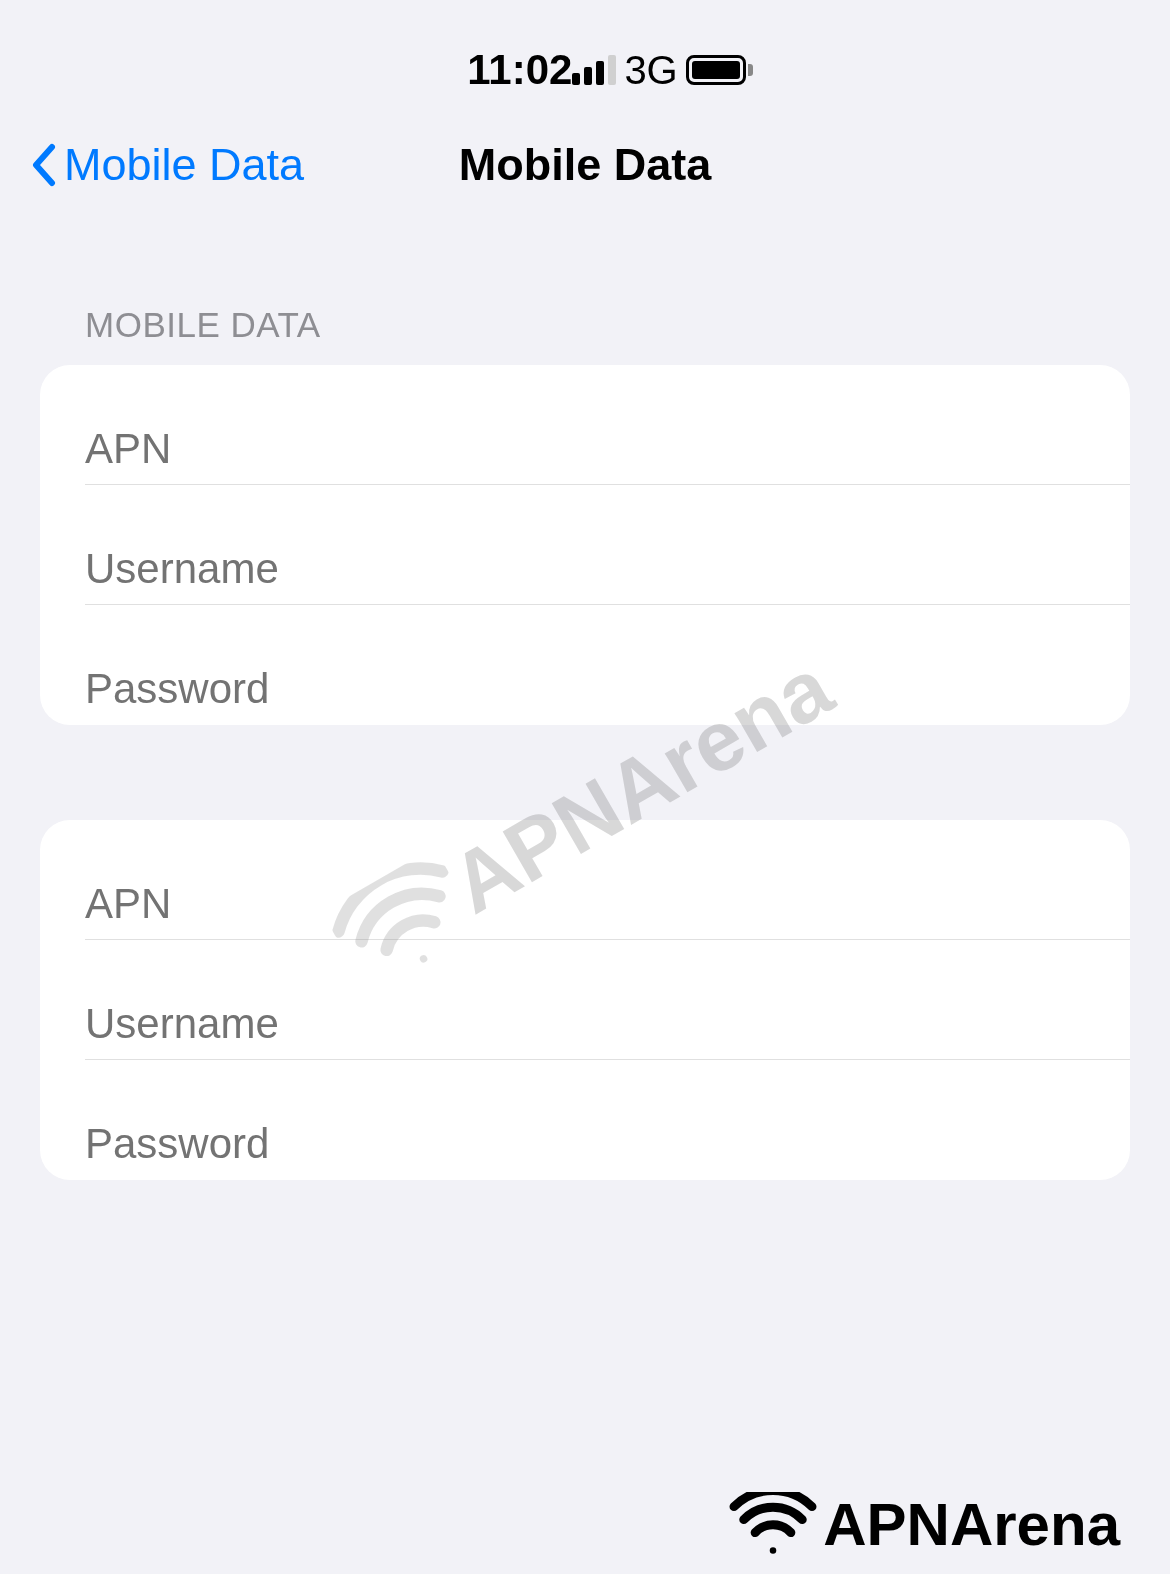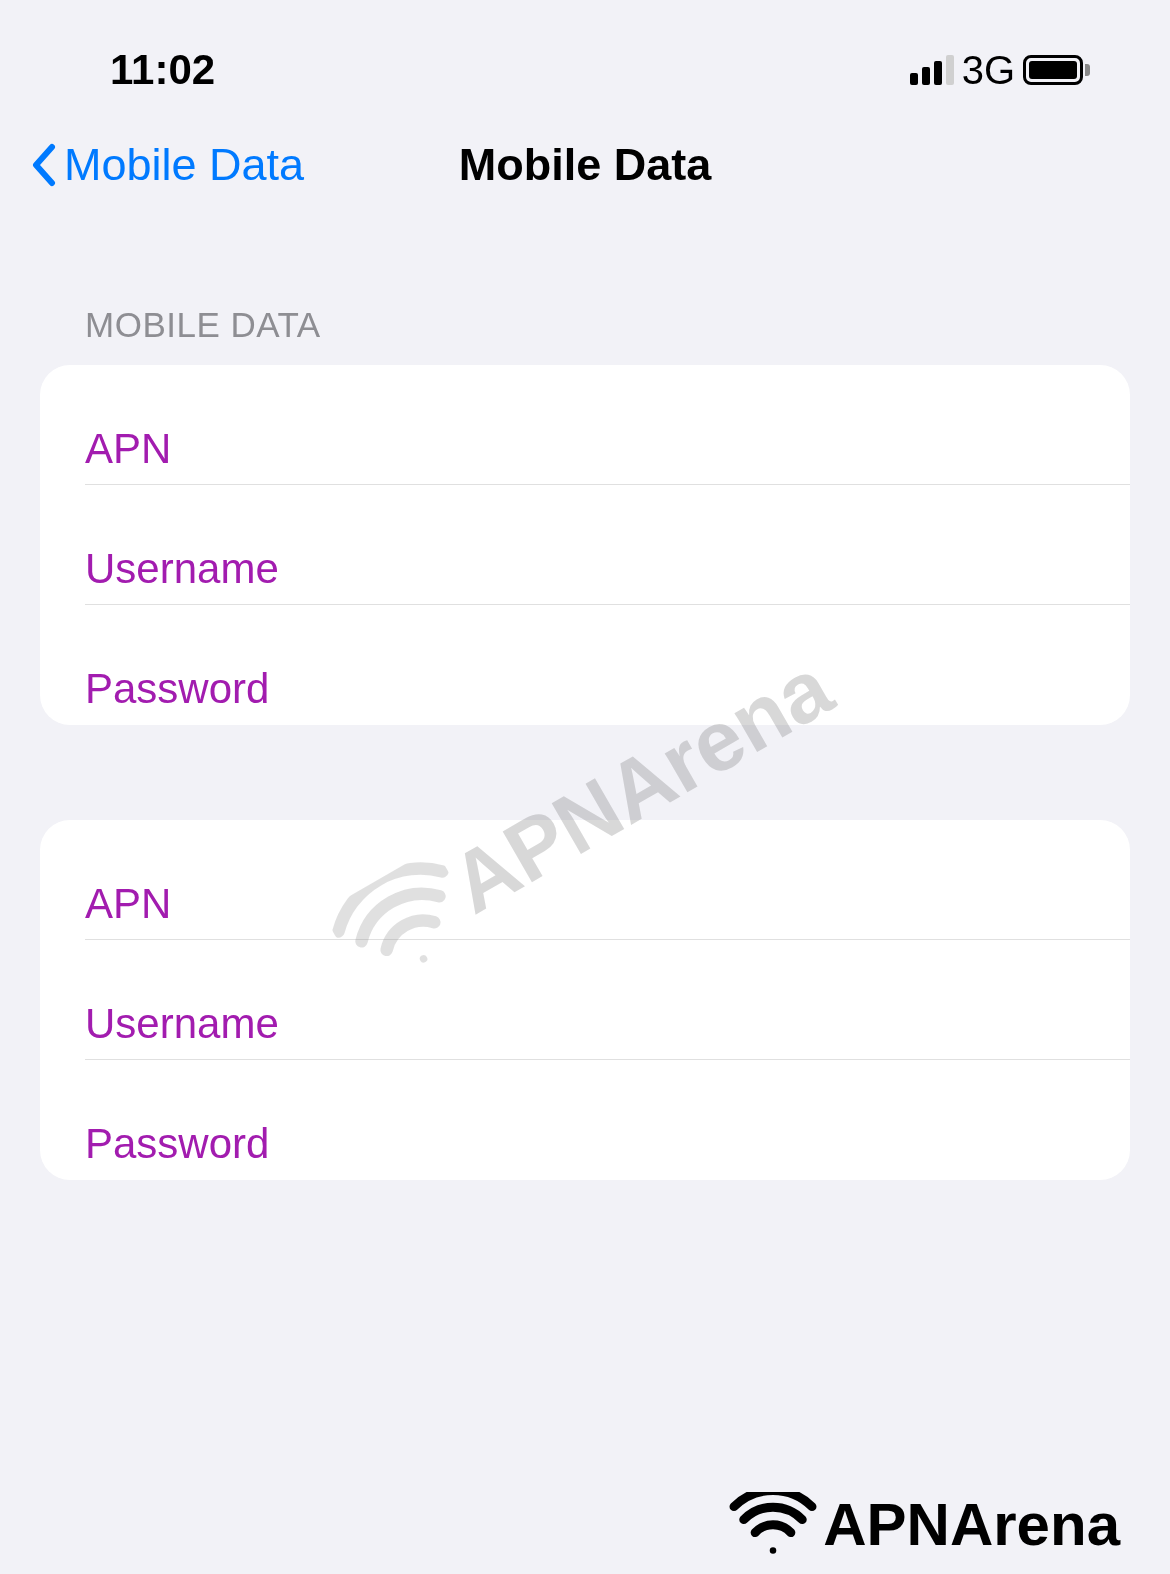--- a/index.html
+++ b/index.html
@@ -11,23 +11,23 @@
     body {
       font-family: -apple-system, BlinkMacSystemFont, "SF Pro Text", "Helvetica Neue", Arial, sans-serif;
       background: #f2f2f7;
       width: 1170px;
       height: 1574px;
       position: relative;
       overflow: hidden;
     }
     .status-bar {
       display: flex;
-      justify-content: space-between;
-      align-items: center;
-      padding: 45px 80px 20px 110px;
+      justify-content: center;
+      align-items: center;
+      padding: 45px 60px 20px 110px;
       height: 115px;
     }
     .status-time {
       font-size: 42px;
       font-weight: 600;
       color: #000;
     }
     .status-right {
       display: flex;
       align-items: center;
@@ -145,21 +145,21 @@
       position: absolute;
       left: 45px;
       right: 0;
       bottom: 0;
       height: 1px;
       background: #e0e0e0;
     }
     .field-label {
       font-size: 42px;
       font-weight: 400;
-      color: #a21caf;
+      color: #737373;
       width: 240px;
       flex-shrink: 0;
       margin-top: 48px;
     }
     .field-value {
       font-size: 42px;
       font-weight: 400;
       color: #000;
       flex: 1;
     }

